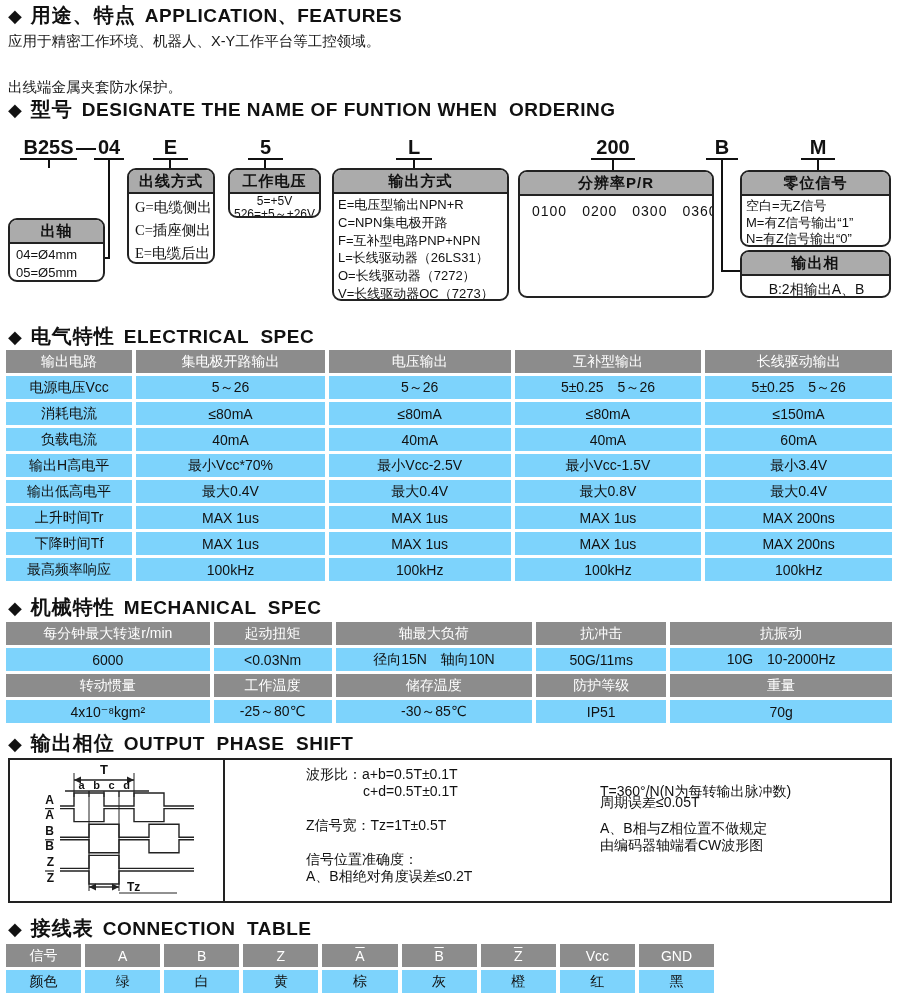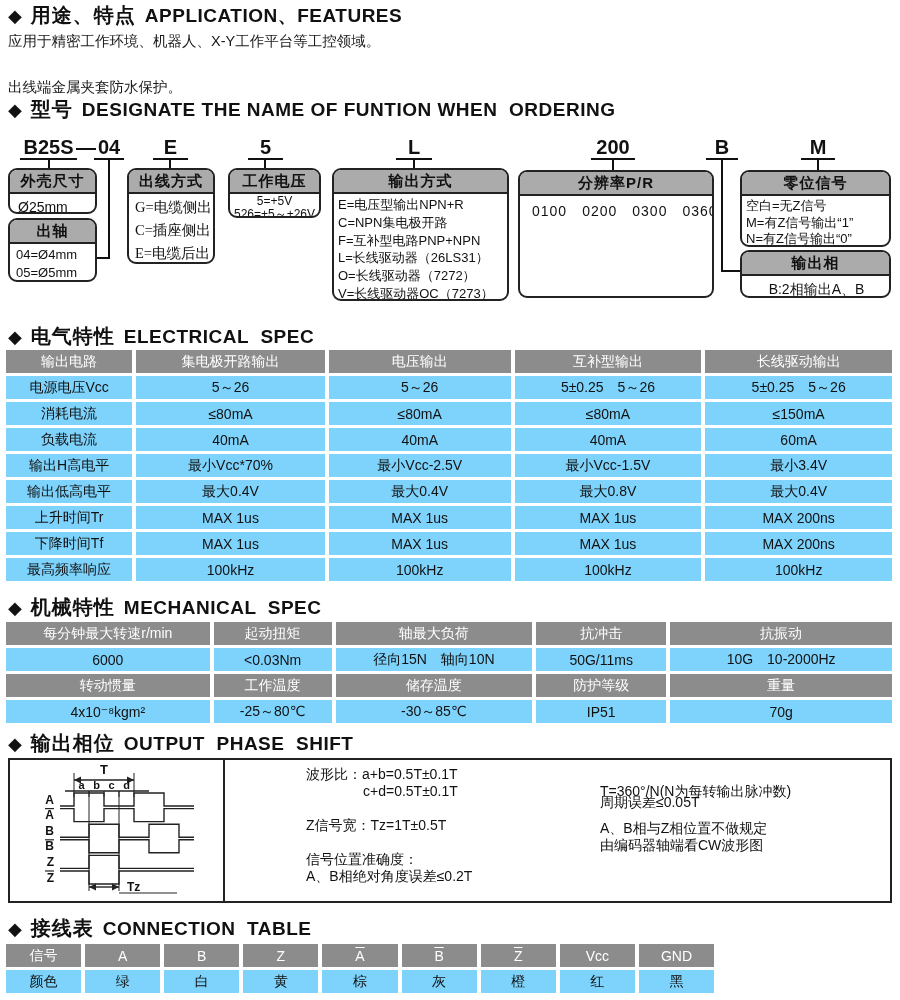--- a/index.html
+++ b/index.html
@@ -88,27 +88,21 @@
     <div class="conn-v" style="left:108px;top:30px;height:99px;"></div>
     <div class="conn-h" style="left:97px;top:127px;width:13px;"></div>
     <div class="conn-v" style="left:169px;top:30px;height:8px;"></div>
     <div class="conn-v" style="left:264px;top:30px;height:8px;"></div>
     <div class="conn-v" style="left:413px;top:30px;height:8px;"></div>
     <div class="conn-v" style="left:612px;top:30px;height:10px;"></div>
     <div class="conn-v" style="left:721px;top:30px;height:112px;"></div>
     <div class="conn-h" style="left:721px;top:140px;width:21px;"></div>
     <div class="conn-v" style="left:817px;top:30px;height:10px;"></div>
 
-    <div class="mbox" id="box-shell" style="left:8px;top:38px;width:89px;height:46px;">
-      <div class="mbox-h">外壳尺寸</div>
-      <div class="mbox-c">
-          <div class="box-line">Ø25mm</div>
-        </div>
-    </div>
-    <div class="mbox" id="box-shaft" style="left:8px;top:88px;width:89px;height:64px;">
+    <div class="mbox" id="box-shaft" style="left:8px;top:88px;width:97px;height:64px;">
       <div class="mbox-h">出轴</div>
       <div class="mbox-c">
           <div class="box-line">04=Ø4mm</div>
           <div class="box-line">05=Ø5mm</div>
         </div>
     </div>
     <div class="mbox" id="box-wiring" style="left:127px;top:38px;width:88px;height:96px;">
       <div class="mbox-h">出线方式</div>
       <div class="mbox-c">
           <div class="box-line">G=电缆侧出</div>

